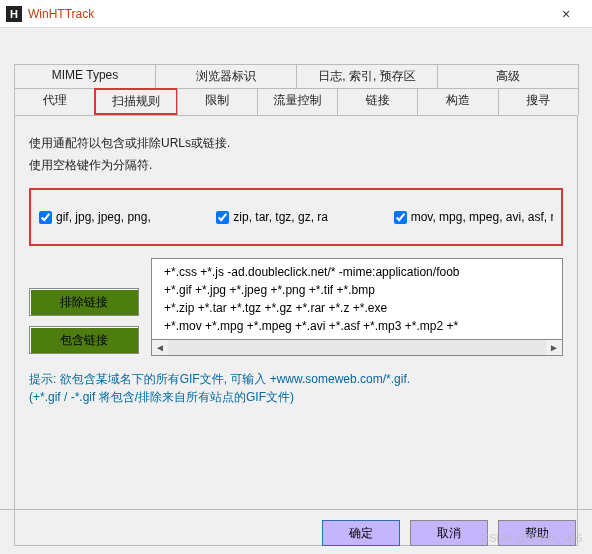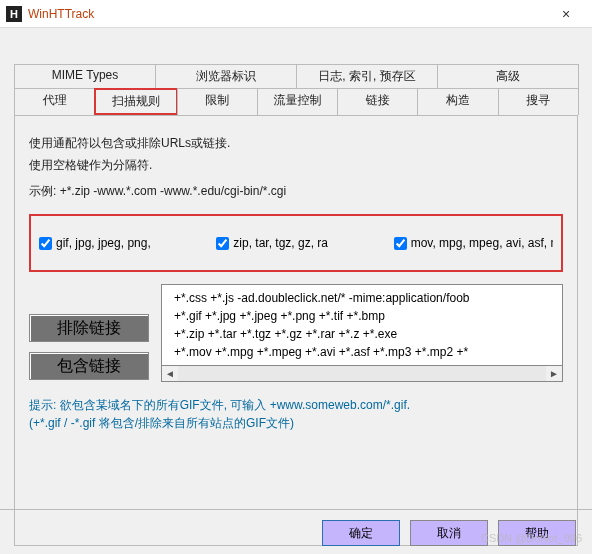--- a/index.html
+++ b/index.html
@@ -83,25 +83,25 @@
   display: flex;
   gap: 12px;
 }
 .btns-col {
   display: flex;
   flex-direction: column;
   gap: 10px;
   padding-top: 30px;
 }
 .btn-small {
-  width: 120px;
+  width: 110px;
   height: 28px;
   border: 1px solid #888;
-  background: #737373;
-  font-size: 16px;
+  background: #4d7c0f;
+  font-size: 12px;
   cursor: pointer;
   box-shadow: inset 1px 1px 0 #fff;
 }
 .textbox {
   flex: 1;
   height: 120px;
   border: 1px solid #888;
   background: #fff;
   padding: 4px 12px;
   font-size: 12px;
@@ -177,23 +177,20 @@
     <div class="tab">流量控制</div>
     <div class="tab">链接</div>
     <div class="tab">构造</div>
     <div class="tab">搜寻</div>
   </div>
 
   <div class="panel">
     <div class="instructions">
       <p>使用通配符以包含或排除URLs或链接.</p>
       <p>使用空格键作为分隔符.</p>
-      <p class="example">
-        <span>示例: </span><span>+*.zip -www.*.com -www.*.edu/cgi-bin/*.cgi</span>
-      </p>
     </div>
 
     <div class="checkbox-row">
       <label class="cb-item">
         <input type="checkbox" checked="" style="">
         <span>gif, jpg, jpeg, png, </span>
       </label>
       <label class="cb-item">
         <input type="checkbox" checked="" style="">
         <span>zip, tar, tgz, gz, ra</span>

